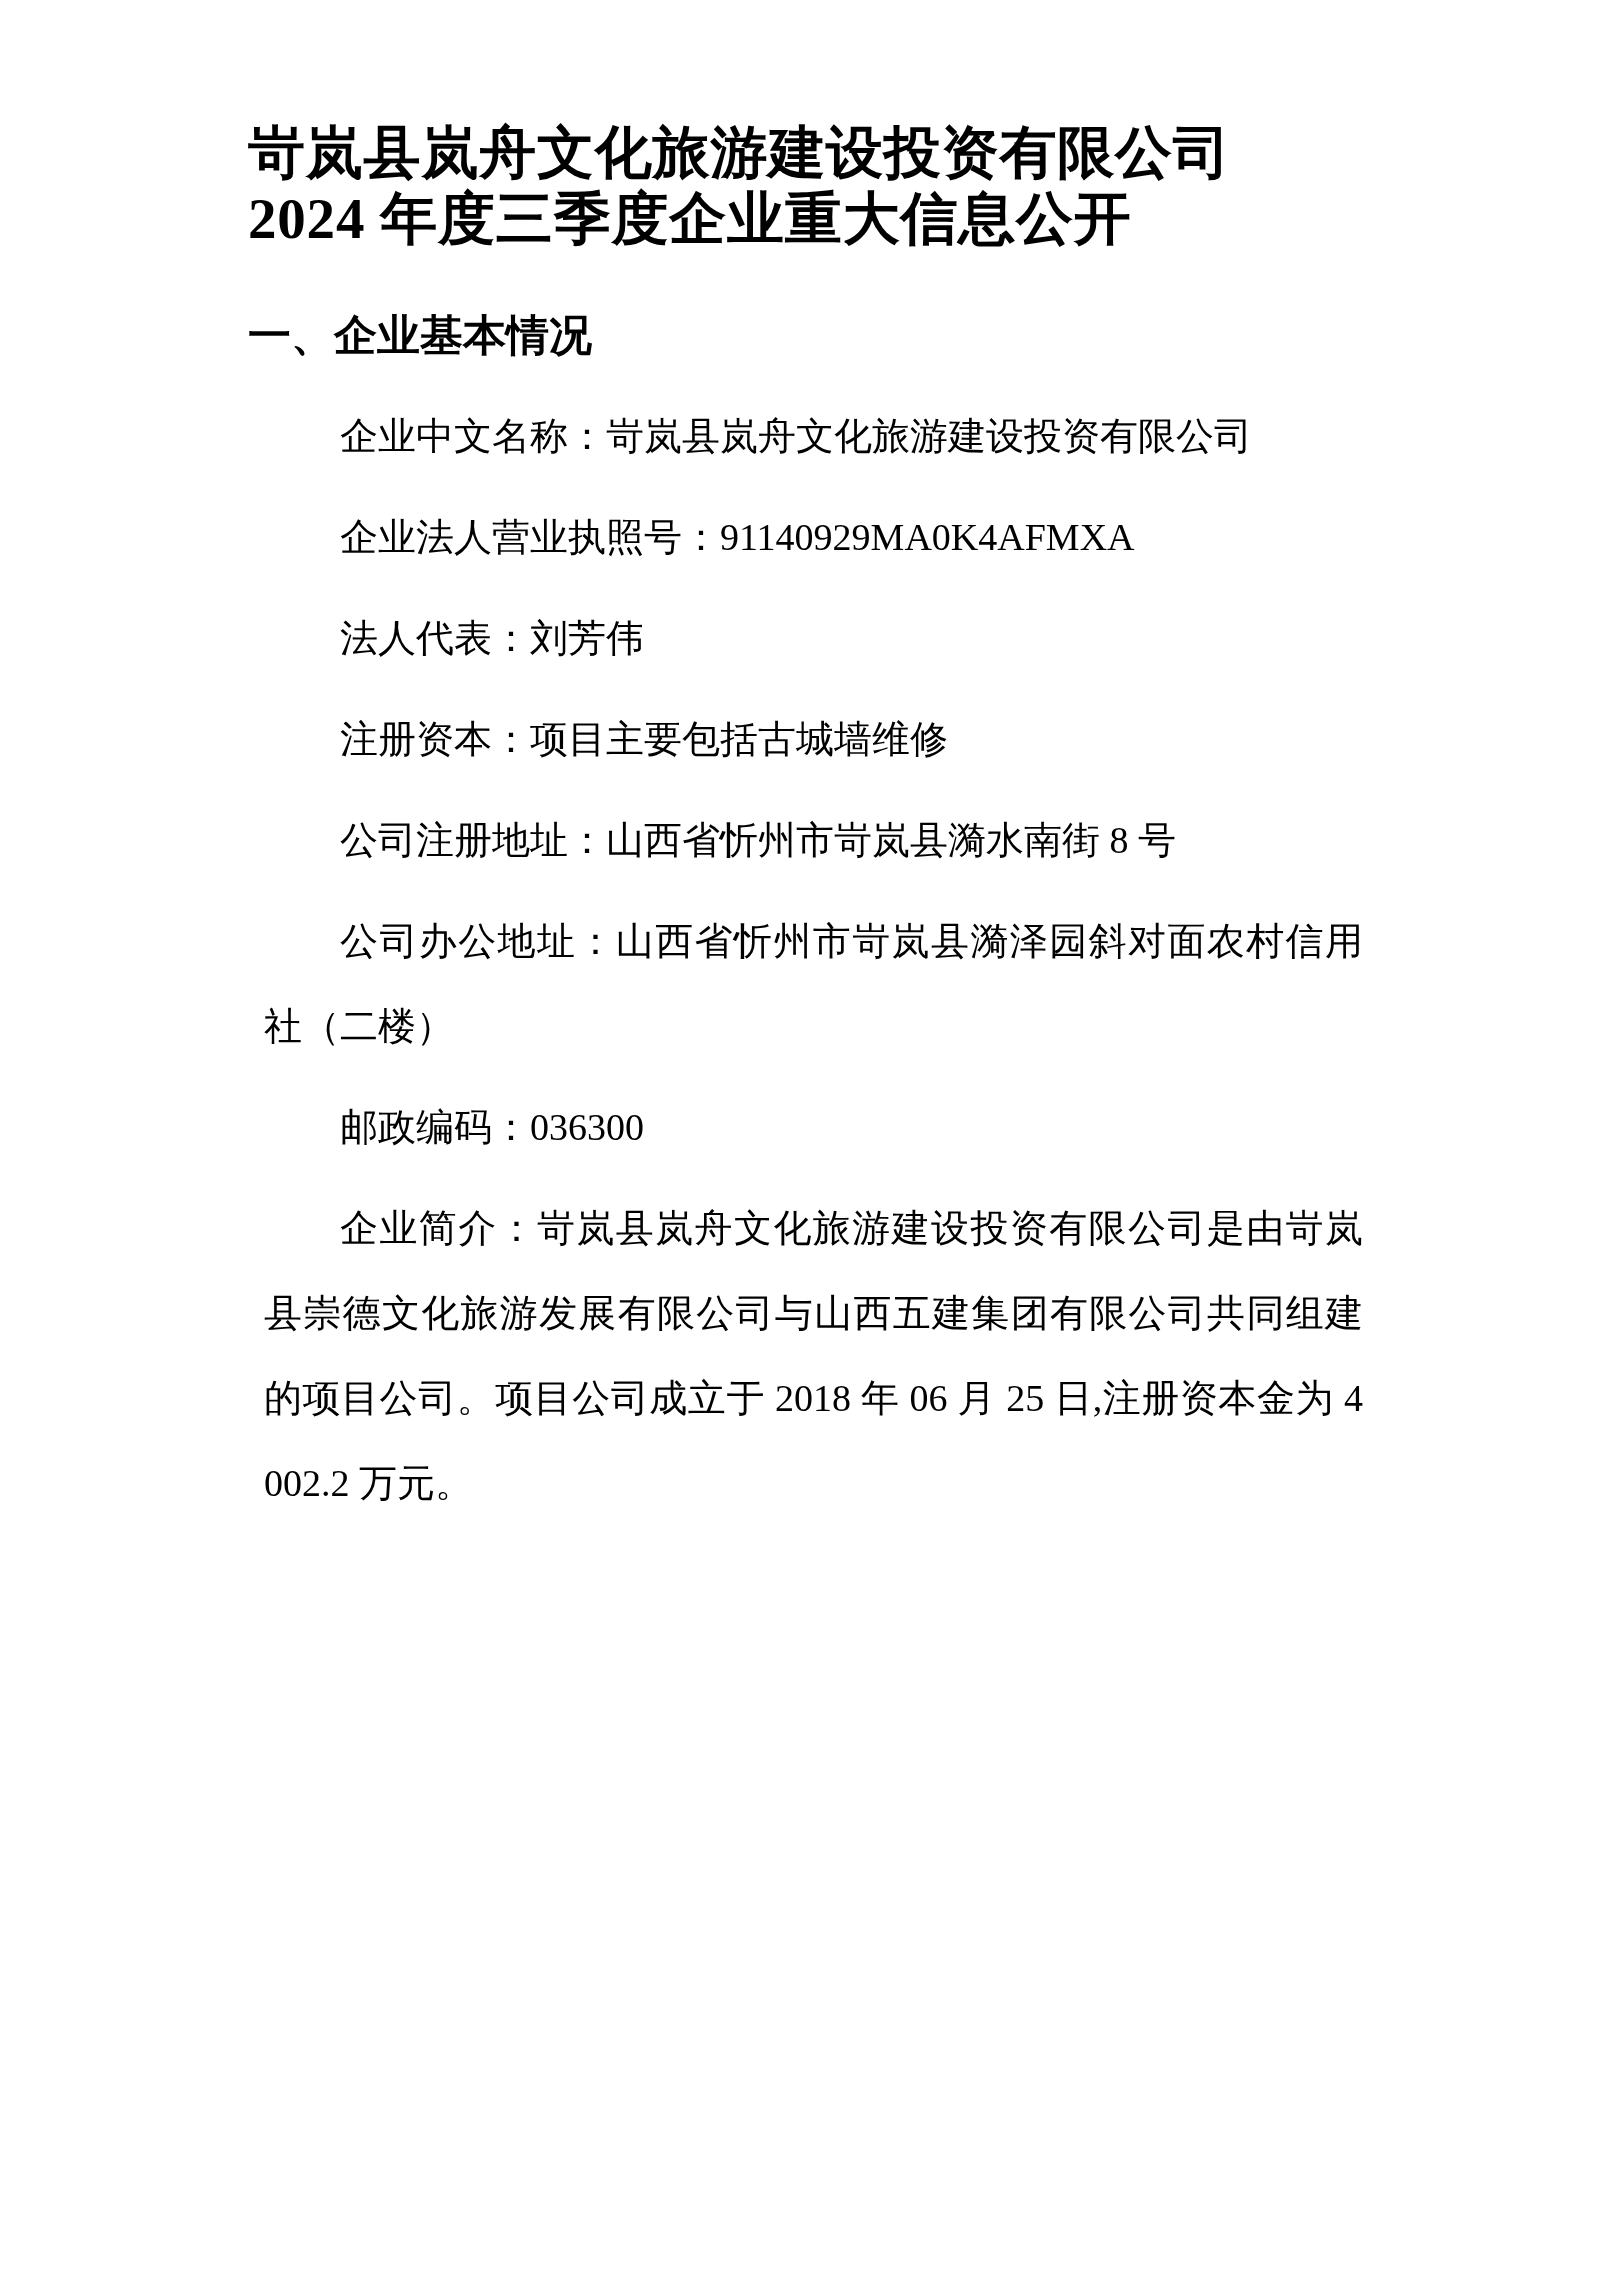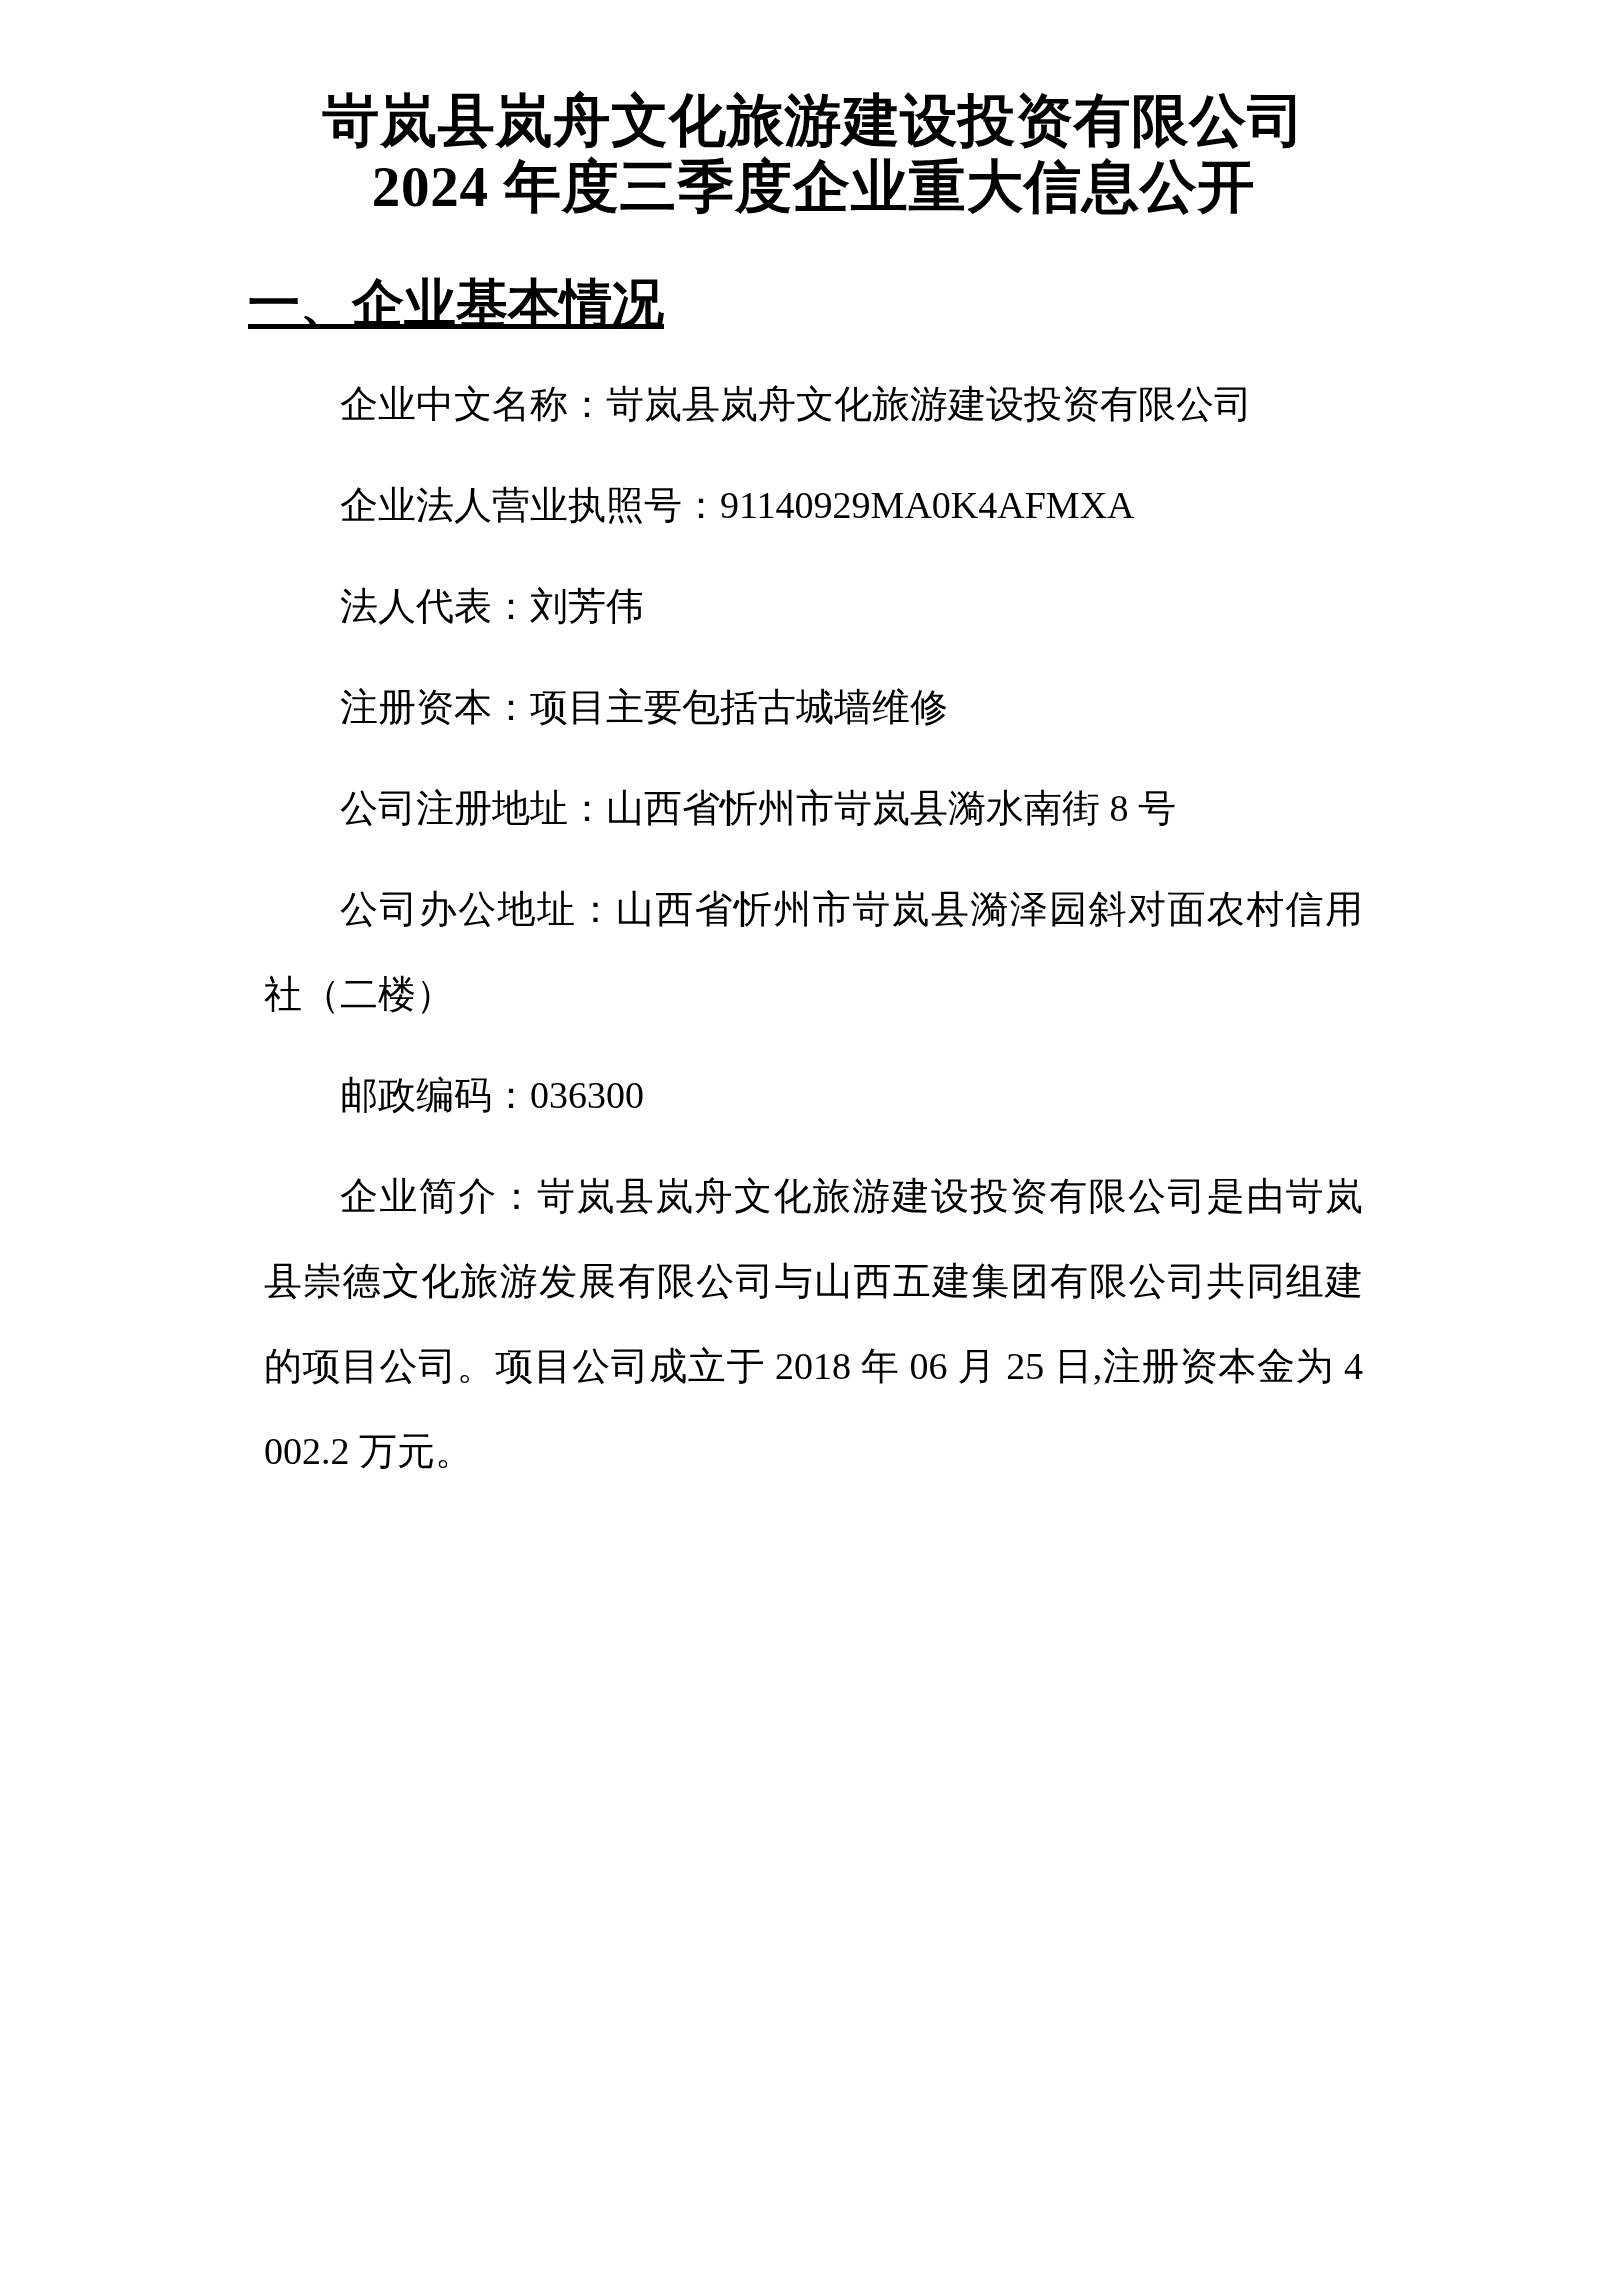--- a/index.html
+++ b/index.html
@@ -17,38 +17,36 @@
     font-family: "Liberation Serif", "DejaVu Serif", serif;
     overflow: hidden;
   }
   .content {
     position: absolute;
     left: 248px;
     top: 0;
     width: 1131px;
   }
   .doc-title {
-    padding-top: 88px;
-    text-align: center;
+    padding-top: 120px;
     font-weight: bold;
     font-size: 57px;
     line-height: 66px;
     letter-spacing: 0.8px;
   }
   .doc-body {
     margin-top: 41px;
     font-size: 38px;
     line-height: 85px;
   }
   .section-heading {
     margin: 0;
-    font-size: 52px;
+    font-size: 43px;
     font-weight: bold;
     text-align: left;
-    text-decoration: underline;
   }
   p.para {
     margin: 16px;
     text-indent: 76px;
     text-align: justify;
     word-break: break-all;
   }
 </style>
 </head>
 <body>

